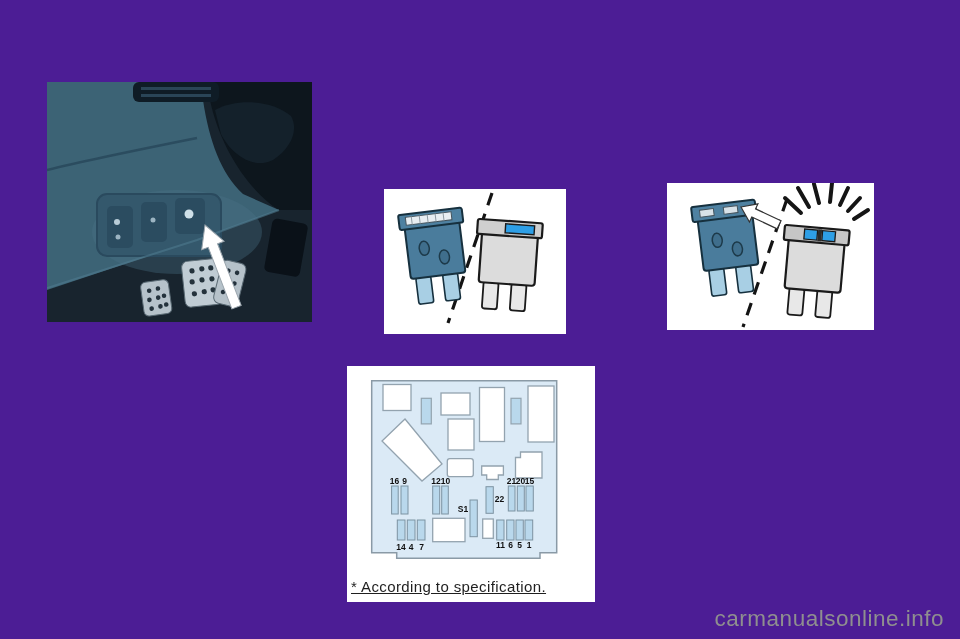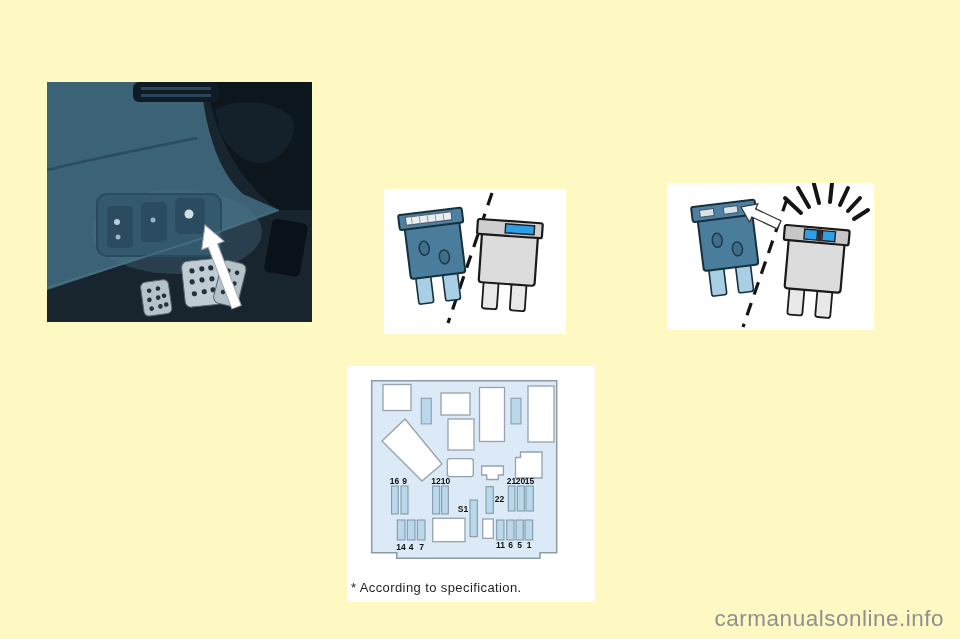--- a/index.html
+++ b/index.html
@@ -1,25 +1,25 @@
 <!DOCTYPE html>
 <html><head>
 <meta charset="utf-8">
 <style>
   html,body{margin:0;padding:0;background:#000;}
-  .stage{position:relative;width:960px;height:639px;background:#fef9c3;overflow:hidden;
+  .stage{position:relative;width:960px;height:639px;background:#4c1d95;overflow:hidden;
          font-family:"Liberation Sans",sans-serif;}
   .abs{position:absolute;}
   .whitebox{background:#ffffff;}
   .photo-frame{left:47px;top:82px;width:265px;height:240px;}
   .illus-good{left:384px;top:189px;width:182px;height:145px;}
   .illus-blown{left:667px;top:183px;width:207px;height:147px;}
   .fusebox{left:347px;top:366px;width:248px;height:236px;}
   .footnote{position:absolute;left:4px;bottom:7px;width:240px;
-            font-size:13px;color:#1f1f1f;letter-spacing:.4px;white-space:nowrap;}
+            font-size:15px;color:#1f1f1f;letter-spacing:.4px;white-space:nowrap;text-decoration:underline;}
   .watermark{right:16px;top:606px;font-size:22.5px;color:#8f8f8f;letter-spacing:.5px;margin-left:28px;}
   .flabel{font:bold 8.5px "Liberation Sans",sans-serif;fill:#101010;}
   svg{display:block;}
 </style>
 </head>
 <body>
 
 <div class="stage">
 
   <div class="abs photo-frame">

